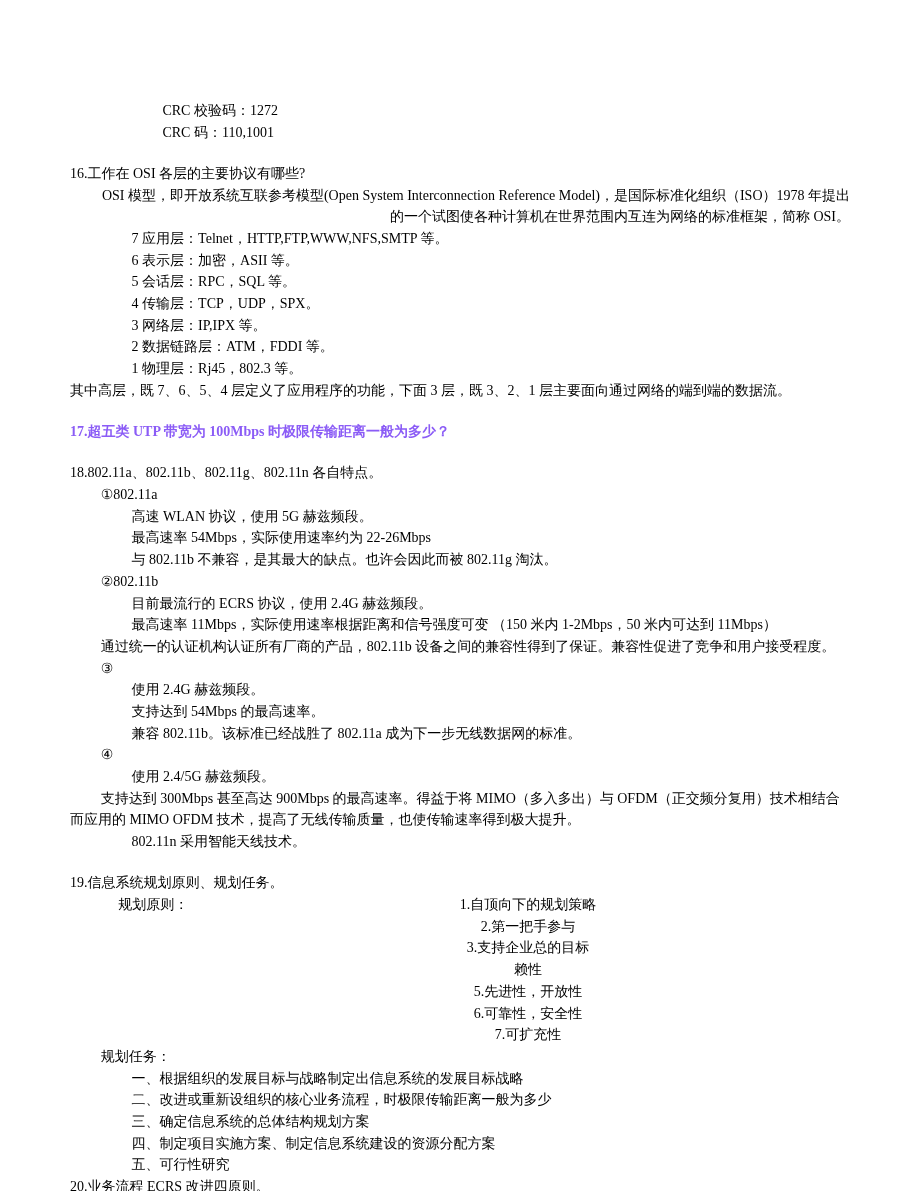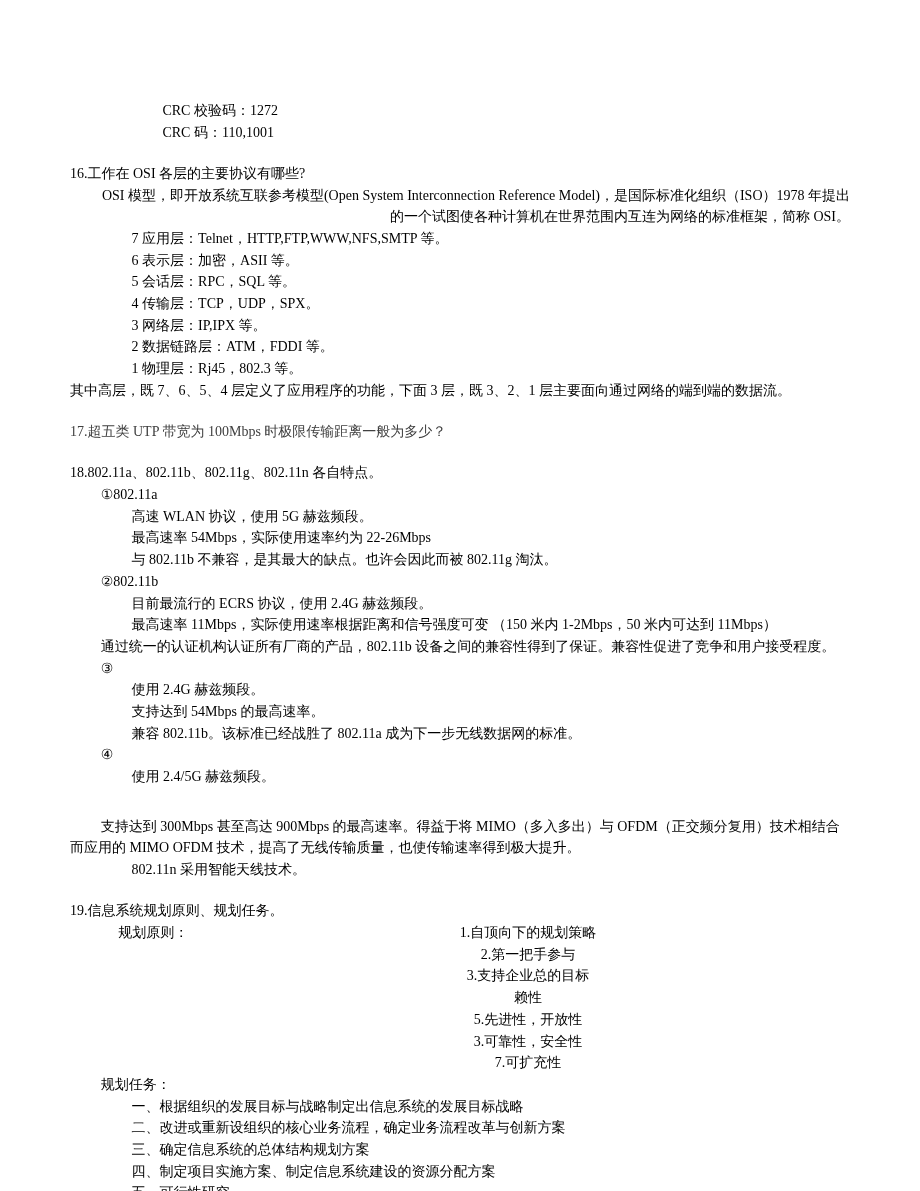--- a/index.html
+++ b/index.html
@@ -9,21 +9,21 @@
     color: #000;
     background: #fff;
     margin: 0;
     padding: 100px 70px 60px 70px;
     width: 920px;
     box-sizing: border-box;
   }
   .ind1 { padding-left: 2.2em; }
   .ind2 { padding-left: 4.4em; }
   .ind3 { padding-left: 6.6em; }
-  .red { color: #404040; }
+  .red { color: #8b5cf6; font-weight: bold; }
   .sp { height: 1.4em; }
 </style>
 </head>
 <body>
 
 <div class="ind3"><span>CRC 校验码：1272</span></div>
 <div class="ind3"><span>CRC 码：110,1001</span></div>
 
 <div class="sp"></div>
 
@@ -52,38 +52,38 @@
 <div class="ind1"><span>②802.11b</span></div>
 <div class="ind2"><span>目前最流行的 ECRS 协议，使用 2.4G 赫兹频段。</span></div>
 <div style="padding-left:4.4em;text-indent:-4.4em;"><span style="padding-left:4.4em;">最高速率 11Mbps，实际使用速率根据距离和信号强度可变 （150 米内 1-2Mbps，50 米内可达到 11Mbps）</span></div>
 <div style="text-indent:2.2em;"><span>通过统一的认证机构认证所有厂商的产品，802.11b 设备之间的兼容性得到了保证。兼容性促进了竞争和用户接受程度。</span></div>
 <div class="ind1"><span>③</span></div>
 <div class="ind2"><span>使用 2.4G 赫兹频段。</span></div>
 <div class="ind2"><span>支持达到 54Mbps 的最高速率。</span></div>
 <div class="ind2"><span>兼容 802.11b。该标准已经战胜了 802.11a 成为下一步无线数据网的标准。</span></div>
 <div class="ind1"><span>④</span></div>
 <div class="ind2"><span>使用 2.4/5G 赫兹频段。</span></div>
-<div style="text-indent:2.2em;margin-top:28px;"><span>支持达到 300Mbps 甚至高达 900Mbps 的最高速率。得益于将 MIMO（多入多出）与 OFDM（正交频分复用）技术相结合而应用的 MIMO OFDM 技术，提高了无线传输质量，也使传输速率得到极大提升。</span></div>
+<div style="text-indent:2.2em;"><span>支持达到 300Mbps 甚至高达 900Mbps 的最高速率。得益于将 MIMO（多入多出）与 OFDM（正交频分复用）技术相结合而应用的 MIMO OFDM 技术，提高了无线传输质量，也使传输速率得到极大提升。</span></div>
 <div class="ind2"><span>802.11n 采用智能天线技术。</span></div>
 
 <div class="sp"></div>
 
 <div><span>19.信息系统规划原则、规划任务。</span></div>
 <div style="display:flex;text-align:center;">
   <div class="ind1" style="white-space:nowrap;min-width:7.5em;"><span>规划原则：</span></div>
   <div style="flex:1;">
     <div><span>1.自顶向下的规划策略</span></div>
     <div><span>2.第一把手参与</span></div>
     <div><span>3.支持企业总的目标</span></div>
     <div><span>赖性</span></div>
     <div><span>5.先进性，开放性</span></div>
-    <div><span> 3.可靠性，安全性</span></div>
+    <div><span> 6.可靠性，安全性</span></div>
     <div><span> 7.可扩充性</span></div>
   </div>
 </div>
 <div class="ind1"><span>规划任务：</span></div>
 <div class="ind2"><span>一、根据组织的发展目标与战略制定出信息系统的发展目标战略</span></div>
-<div class="ind2"><span>二、改进或重新设组织的核心业务流程，确定业务流程改革与创新方案</span></div>
+<div class="ind2"><span>二、改进或重新设组织的核心业务流程，时极限传输距离一般为多少</span></div>
 <div class="ind2"><span>三、确定信息系统的总体结构规划方案</span></div>
 <div class="ind2"><span>四、制定项目实施方案、制定信息系统建设的资源分配方案</span></div>
 <div class="ind2"><span>五、可行性研究</span></div>
 
 <div><span>20.业务流程 ECRS 改进四原则。</span></div>
 
 </body></html>

